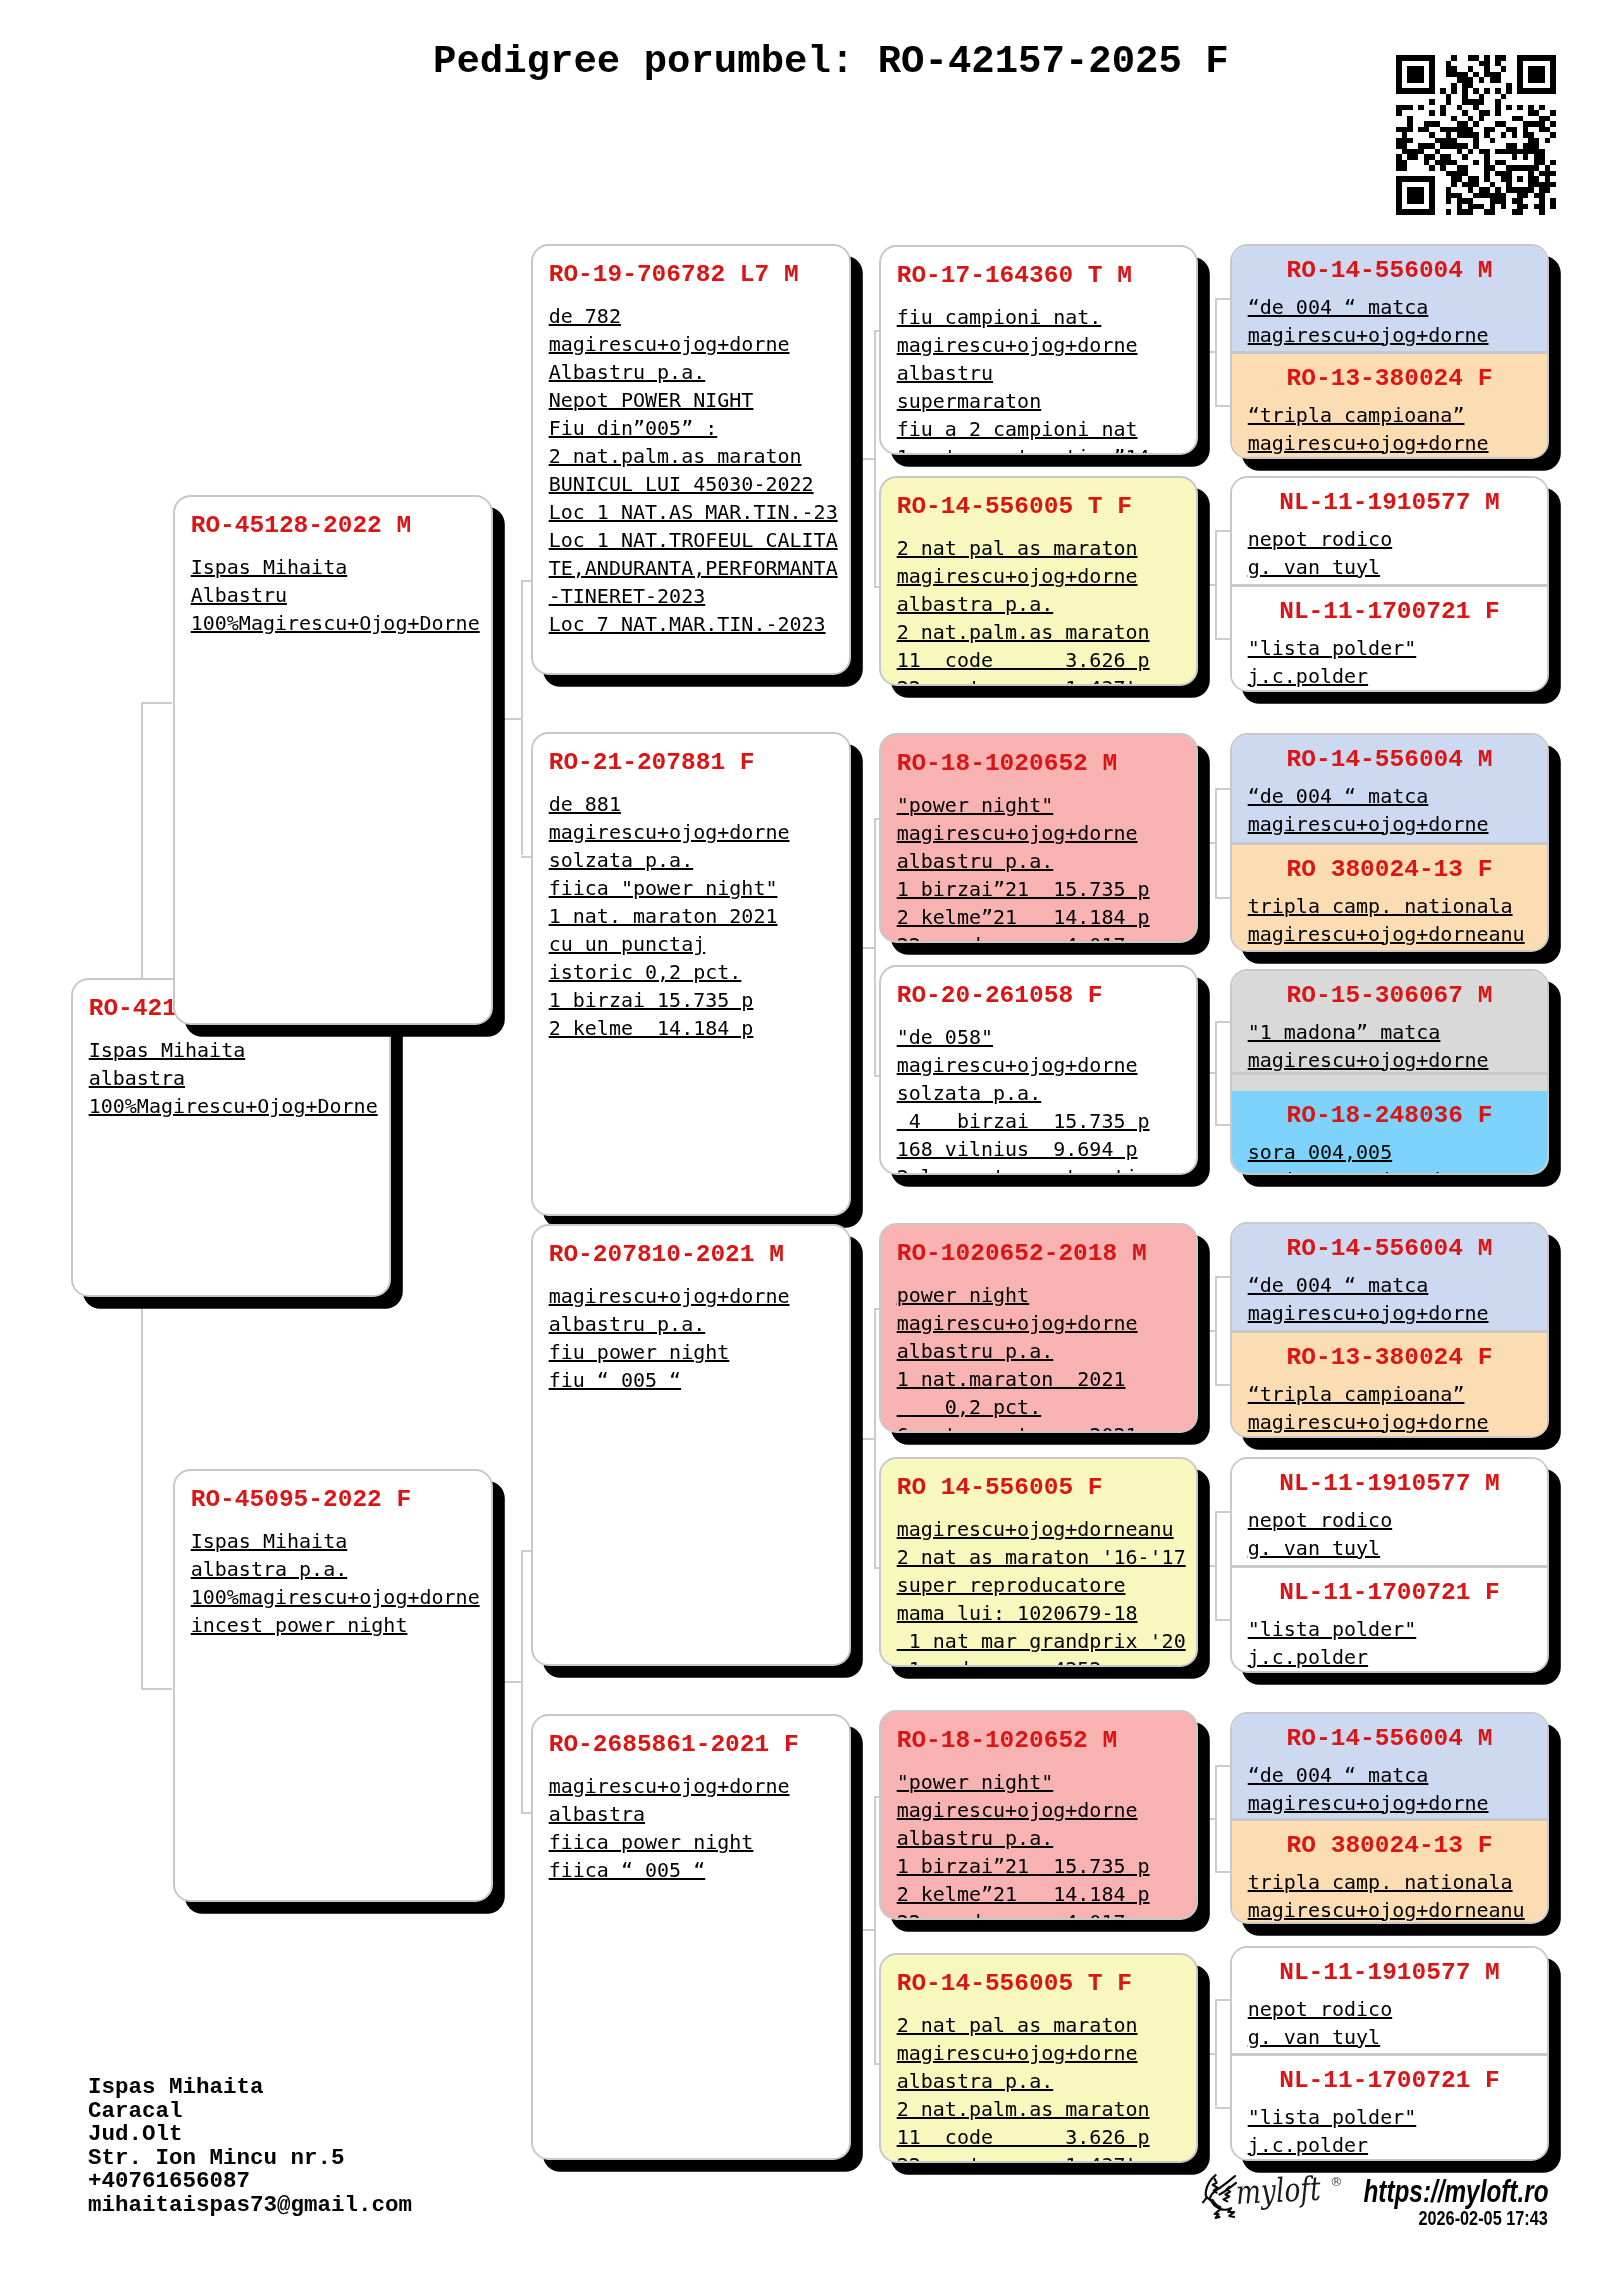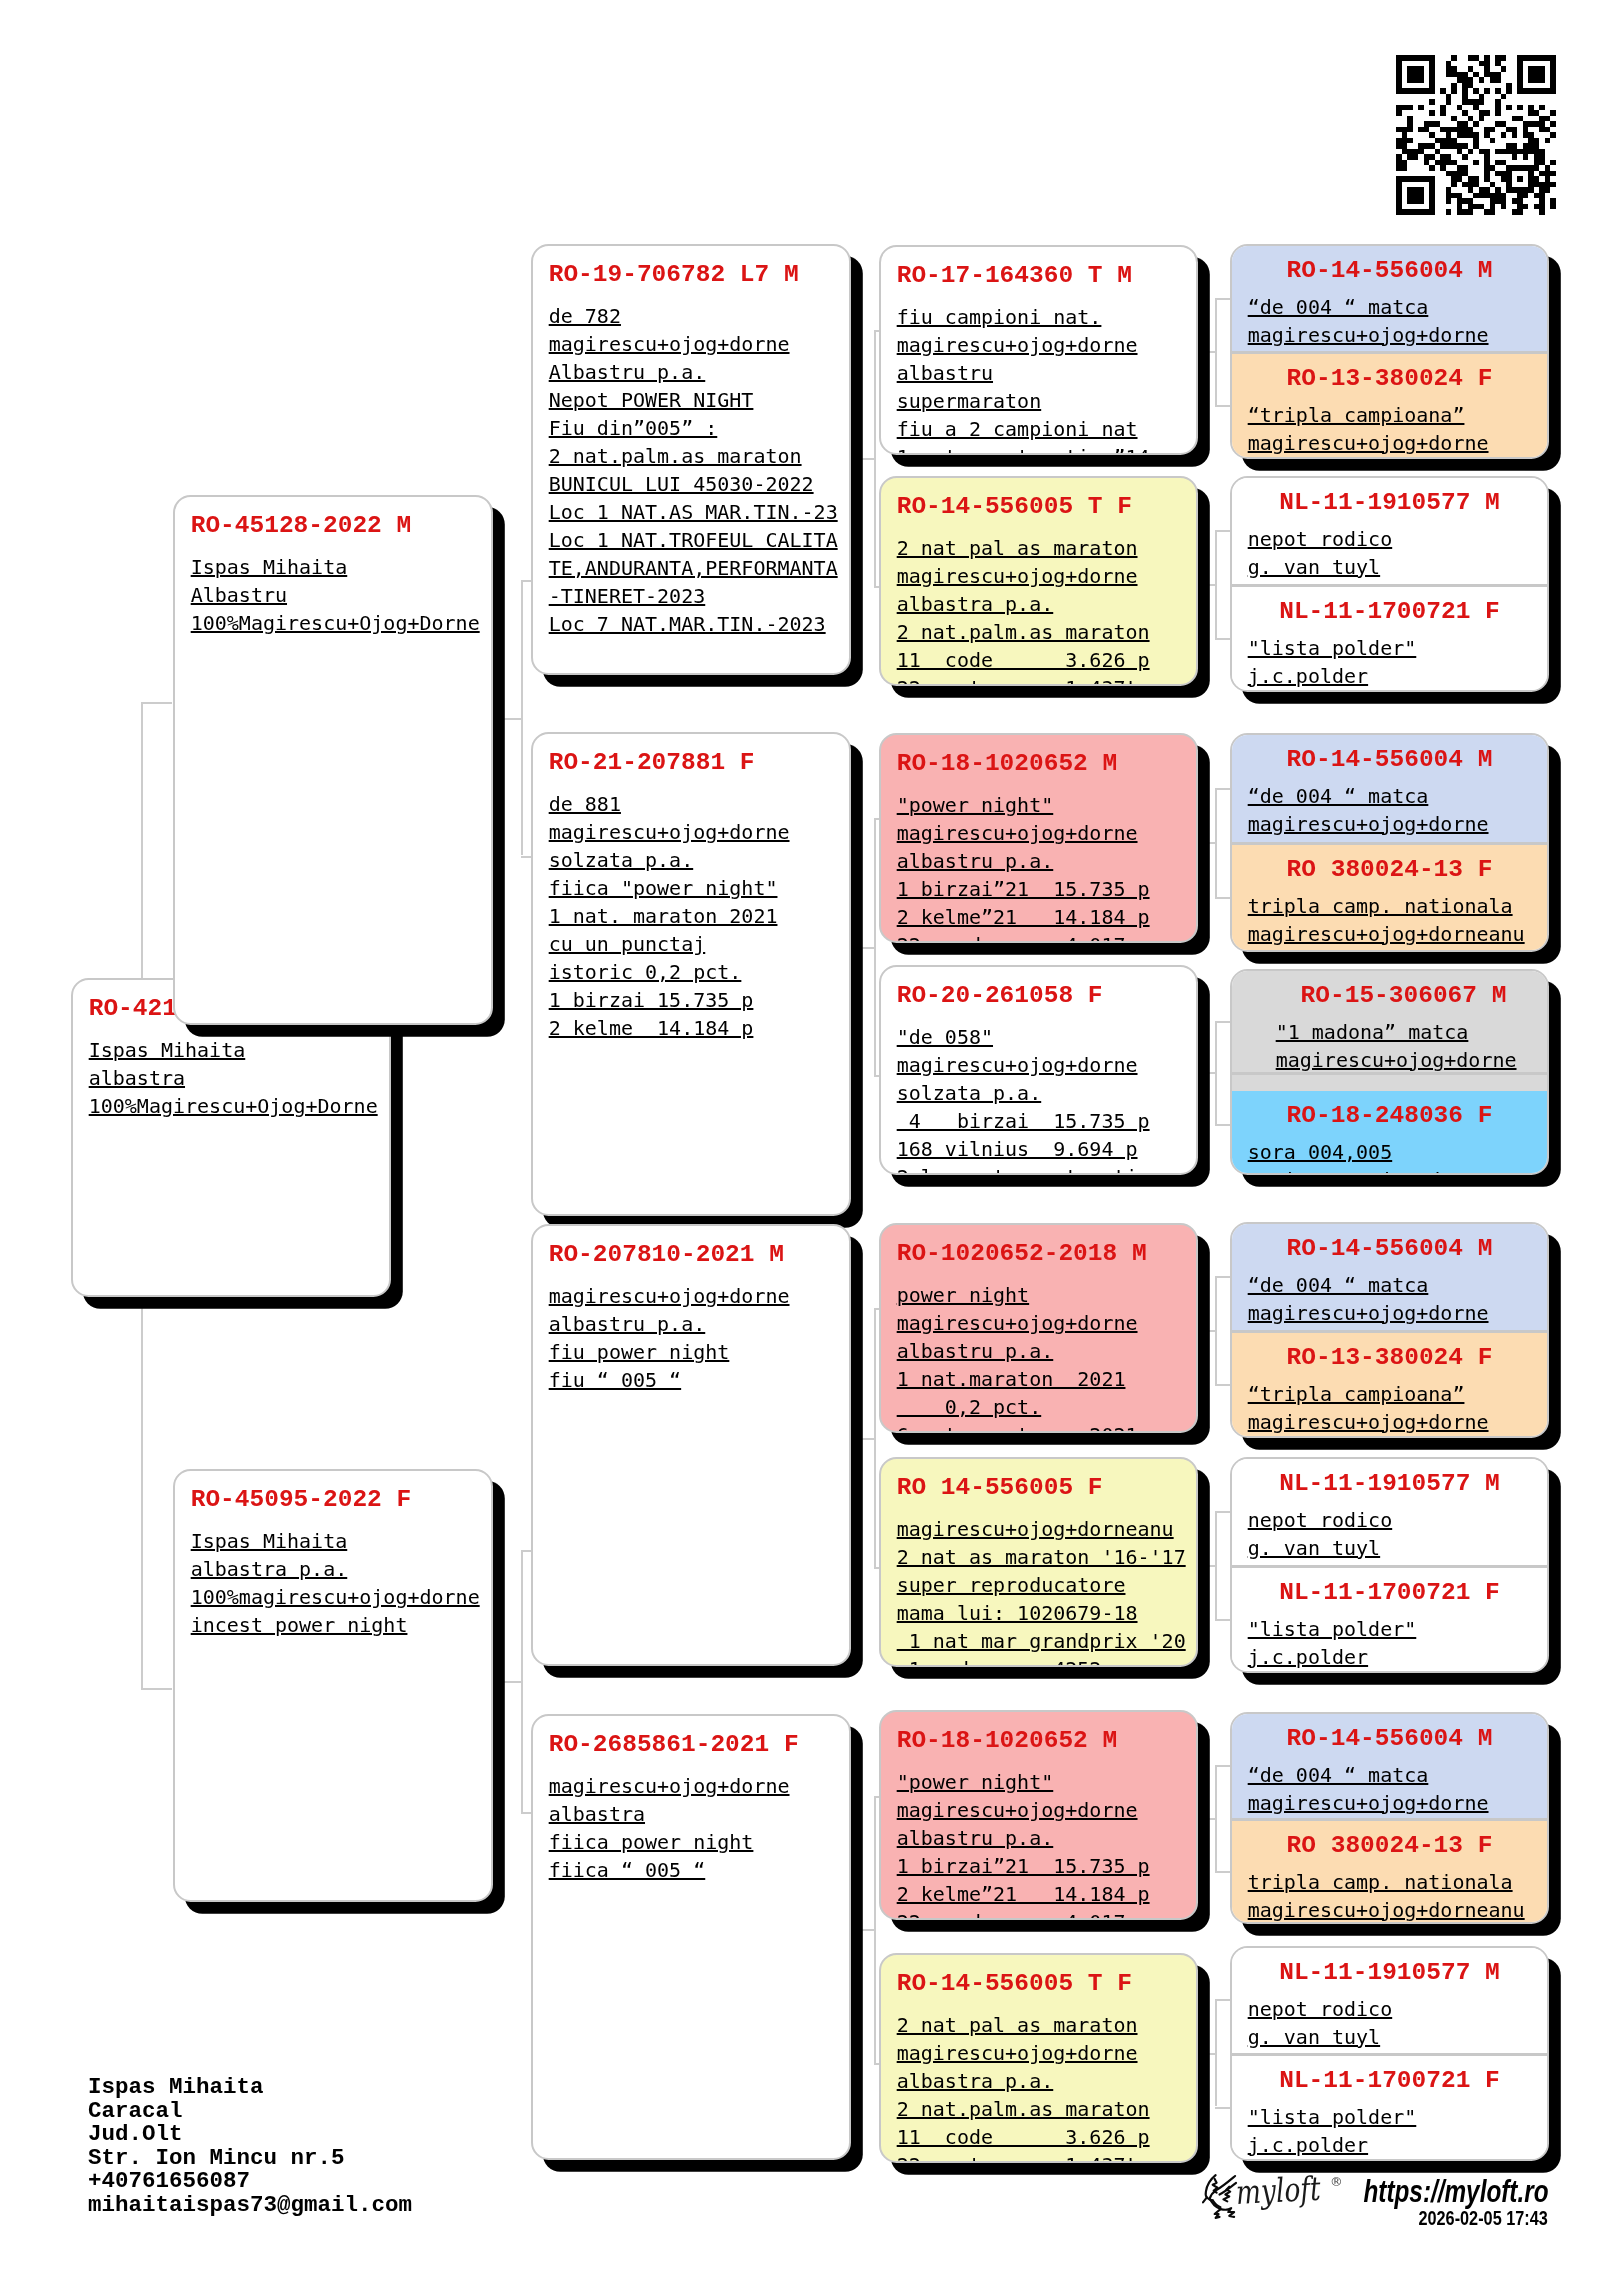--- a/index.html
+++ b/index.html
@@ -92,20 +92,21 @@
       <div class="conn" style="left: 1215px; top: 1619px; width: 14.7px; height: 2px;"></div>
       <div class="conn" style="left: 1198px; top: 1818px; width: 17.6px; height: 2px;"></div>
       <div class="conn" style="left: 1215px; top: 1765px; width: 2px; height: 106px;"></div>
       <div class="conn" style="left: 1215px; top: 1765px; width: 14.7px; height: 2px;"></div>
       <div class="conn" style="left: 1215px; top: 1871px; width: 14.7px; height: 2px;"></div>
       <div class="conn" style="left: 1198px; top: 2053px; width: 17.6px; height: 2px;"></div>
       <div class="conn" style="left: 1215px; top: 1999px; width: 2px; height: 107px;"></div>
       <div class="conn" style="left: 1215px; top: 1999px; width: 14.7px; height: 2px;"></div>
       <div class="conn" style="left: 1215px; top: 2107px; width: 14.7px; height: 2px;"></div>
     </div>
+  <h1 id="page-title">Pedigree porumbel: RO-42157-2025 F</h1>
   <div id="qr"><svg width="160" height="160" viewBox="0 0 29 29" shape-rendering="crispEdges">
         <g fill="#000">
           <rect x="0" y="0" width="1" height="1"></rect>
           <rect x="1" y="0" width="1" height="1"></rect>
           <rect x="2" y="0" width="1" height="1"></rect>
           <rect x="3" y="0" width="1" height="1"></rect>
           <rect x="4" y="0" width="1" height="1"></rect>
           <rect x="5" y="0" width="1" height="1"></rect>
           <rect x="6" y="0" width="1" height="1"></rect>
           <rect x="10" y="0" width="1" height="1"></rect>
@@ -672,21 +673,21 @@
 magirescu+ojog+dorne</div>
         </div>
         <div class="half" style="top: 110px; height: 107px; background: rgb(252, 220, 178);">
           <div class="ttl">RO 380024-13 F</div>
           <div class="body">tripla camp. nationala
 magirescu+ojog+dorneanu</div>
         </div>
         <div class="divider" style="top: 107px;"></div>
       </div>
       <div class="card" style="left: 1230px; top: 969px; width: 319px; height: 206px; background: rgb(255, 255, 255);">
-        <div class="half" style="top: 0px; height: 128px; background: rgb(217, 217, 217); padding-left: 28px;">
+        <div class="half" style="top: 0px; height: 128px; background: rgb(217, 217, 217);">
           <div class="ttl">RO-15-306067 M</div>
           <div class="body">"1 madona” matca
 magirescu+ojog+dorne</div>
         </div>
         <div class="half" style="top: 120px; height: 101px; background: #7dd3fc;">
           <div class="ttl">RO-18-248036 F</div>
           <div class="body">sora 004,005
 magirescu+ojog+dorne</div>
         </div>
         <div class="divider" style="top: 101px;"></div>

